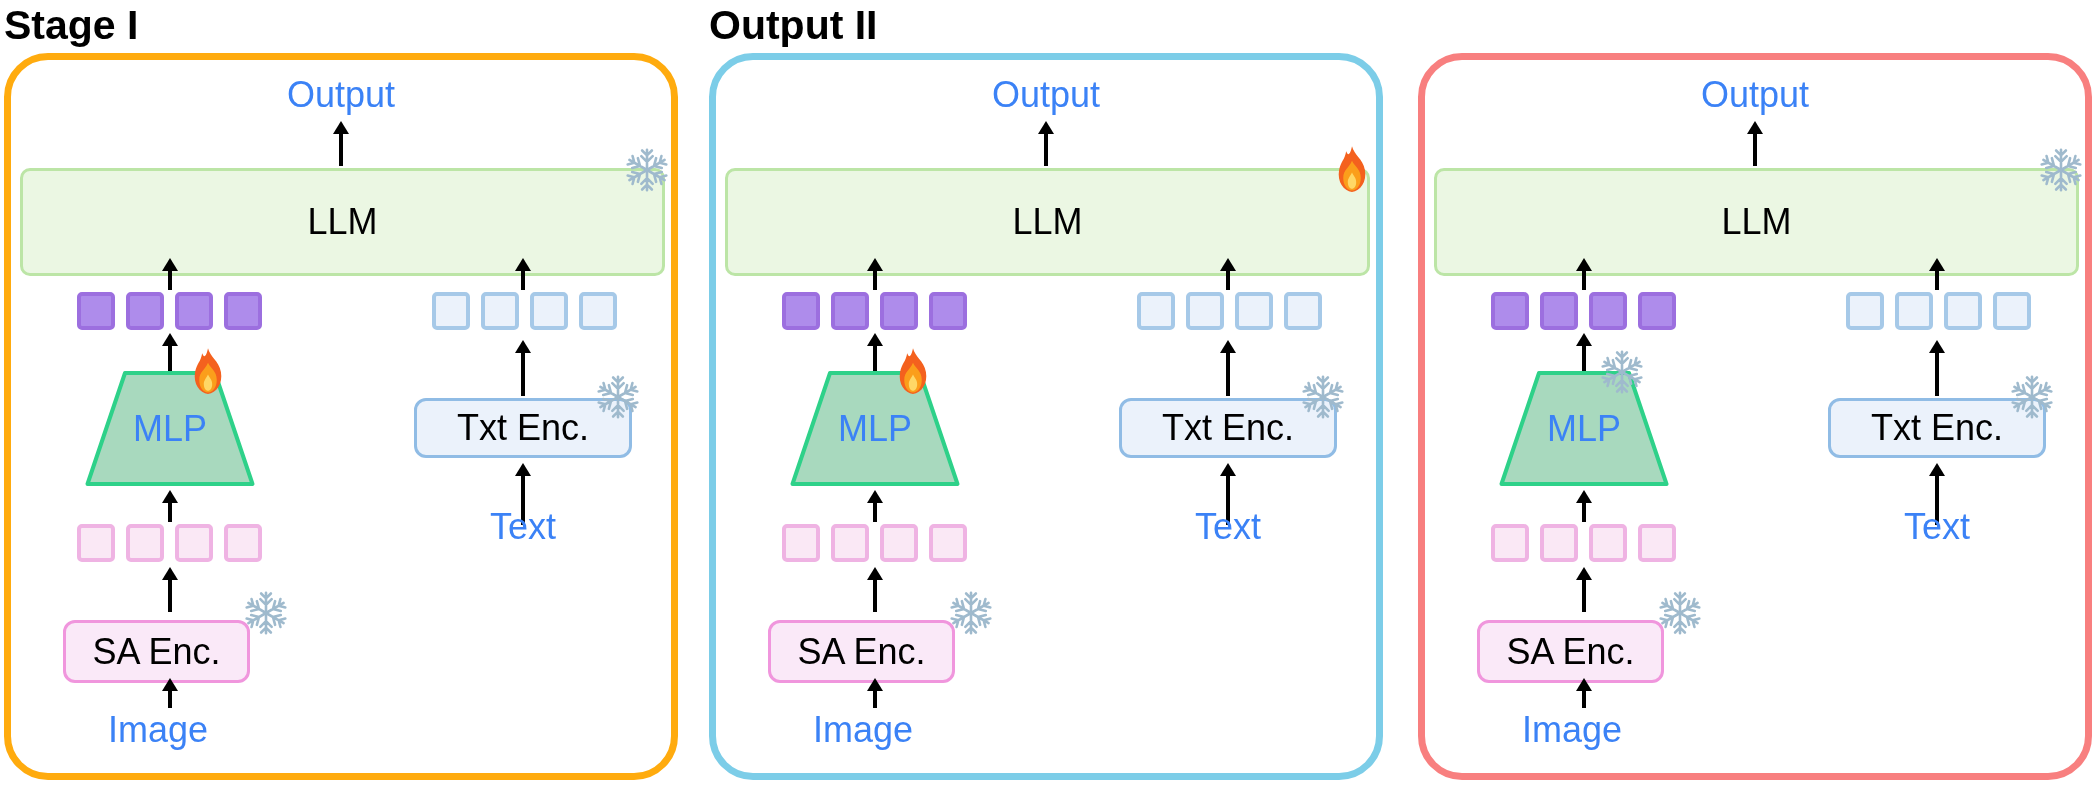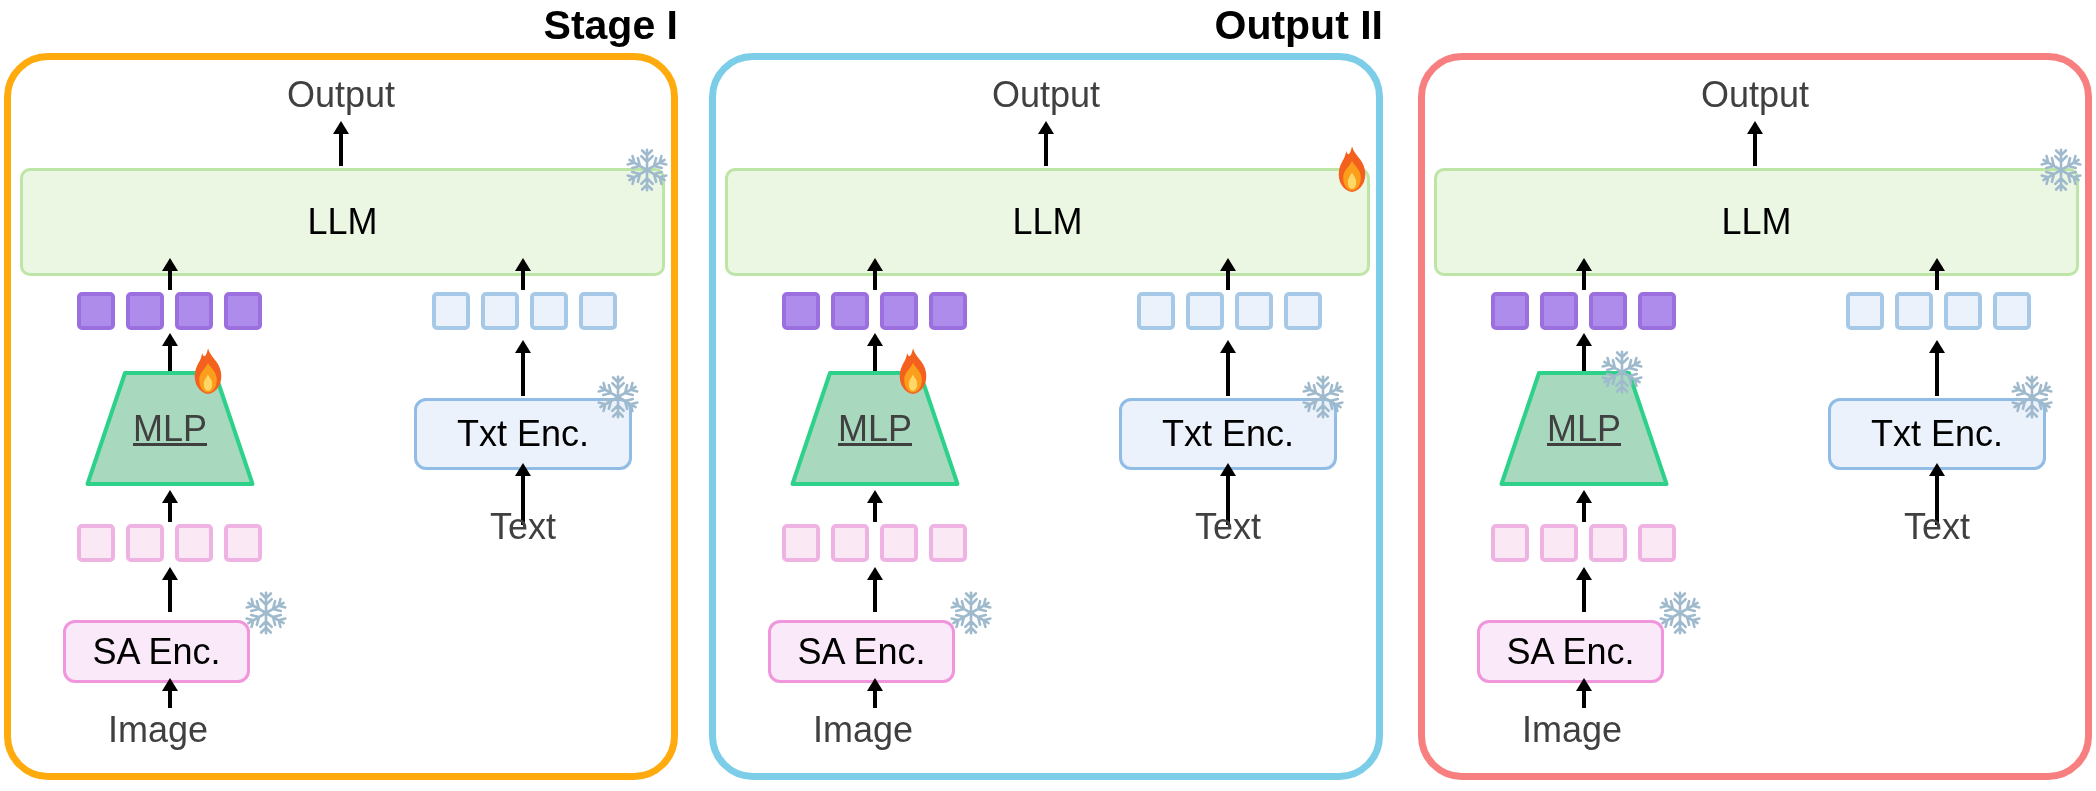--- a/index.html
+++ b/index.html
@@ -1,31 +1,31 @@
 <!DOCTYPE html>
 <html><head>
 <meta charset="utf-8">
 <style>
   html,body{margin:0;padding:0;background:#ffffff;}
   #figure{position:relative;width:2096px;height:791px;background:#ffffff;overflow:hidden;
           font-family:"Liberation Sans","DejaVu Sans",sans-serif;color:#000;}
   .panel-wrap{position:absolute;top:0;width:674px;height:791px;}
   #panel-0{left:4px;} #panel-1{left:709px;} #panel-2{left:1418px;}
   .panel-title{position:absolute;top:0;left:0;width:100%;height:52px;
-               font-size:41px;font-weight:bold;text-align:right;line-height:50px;}
+               font-size:41px;font-weight:bold;text-align:left;line-height:50px;}
   .panel-border{position:absolute;left:0;top:53px;width:674px;height:727px;box-sizing:border-box;
                 border:7px solid #888;border-radius:44px;background:transparent;}
-  .label{position:absolute;font-size:36px;line-height:44px;text-align:center;color:#404040;}
+  .label{position:absolute;font-size:36px;line-height:44px;text-align:center;color:#3b82f6;}
   .box{position:absolute;box-sizing:border-box;display:flex;align-items:center;justify-content:center;
        font-size:36px;color:#000;}
   .llm-box{left:16px;top:168px;width:645px;height:108px;background:#EBF7E3;
            border:3px solid #BCE5A6;border-radius:10px;}
   .enc-sa{left:59px;top:620px;width:187px;height:63px;background:#FAE9F8;
           border:3px solid #F096DD;border-radius:12px;}
-  .enc-txt{left:410px;top:398px;width:218px;height:72px;background:#EBF2FB;
+  .enc-txt{left:410px;top:398px;width:218px;height:60px;background:#EBF2FB;
            border:3px solid #90BCE5;border-radius:12px;}
   .token{position:absolute;width:38px;height:38px;box-sizing:border-box;border-radius:5px;top:292px;}
   .token.visual{background:#AE8CEB;border:4px solid #9C6FDF;}
   .token.text{background:#EBF2FB;border:4px solid #A6C9E8;}
   .token.patch{background:#FAE8F5;border:4px solid #EFB3E3;top:524px;}
   .tx1{left:73px;} .tx2{left:122px;} .tx3{left:171px;} .tx4{left:220px;}
   .ty1{left:428px;} .ty2{left:477px;} .ty3{left:526px;} .ty4{left:575px;}
   .arrow{position:absolute;width:16px;}
   .arrow .head{position:absolute;top:0;left:50%;transform:translateX(-50%);width:0;height:0;
                border-left:8px solid transparent;border-right:8px solid transparent;
@@ -35,21 +35,21 @@
   .a-out{left:329px;top:121px;height:45px;}
   .a-vis-llm{left:158px;top:258px;height:32px;}
   .a-txt-llm{left:511px;top:258px;height:32px;}
   .a-mlp-vis{left:158px;top:333px;height:38px;}
   .a-patch-mlp{left:158px;top:490px;height:32px;}
   .a-sa-patch{left:158px;top:567px;height:45px;}
   .a-img-sa{left:158px;top:678px;height:30px;}
   .a-enc-txt{left:511px;top:340px;height:56px;}
   .a-text-enc{left:511px;top:463px;height:62px;}
   .mlp-svg{position:absolute;left:76px;top:371px;}
-  .mlp-label{left:66px;top:407px;width:200px;text-decoration:underline;}
+  .mlp-label{left:66px;top:407px;width:200px;}
   .output-label{left:237px;top:73px;width:200px;}
   .image-label{left:54px;top:708px;width:200px;}
   .text-label{left:419px;top:505px;width:200px;}
   .status-icon{position:absolute;width:52px;height:52px;display:flex;
                align-items:center;justify-content:center;}
   .status-icon .icon-fire{display:none;} .status-icon .icon-snow{display:none;}
   .status-icon.trainable .icon-fire{display:block;}
   .status-icon.frozen .icon-snow{display:block;}
   .icon-at-llm{left:617px;top:144px;}
   .icon-at-mlp{left:178px;top:346px;}

